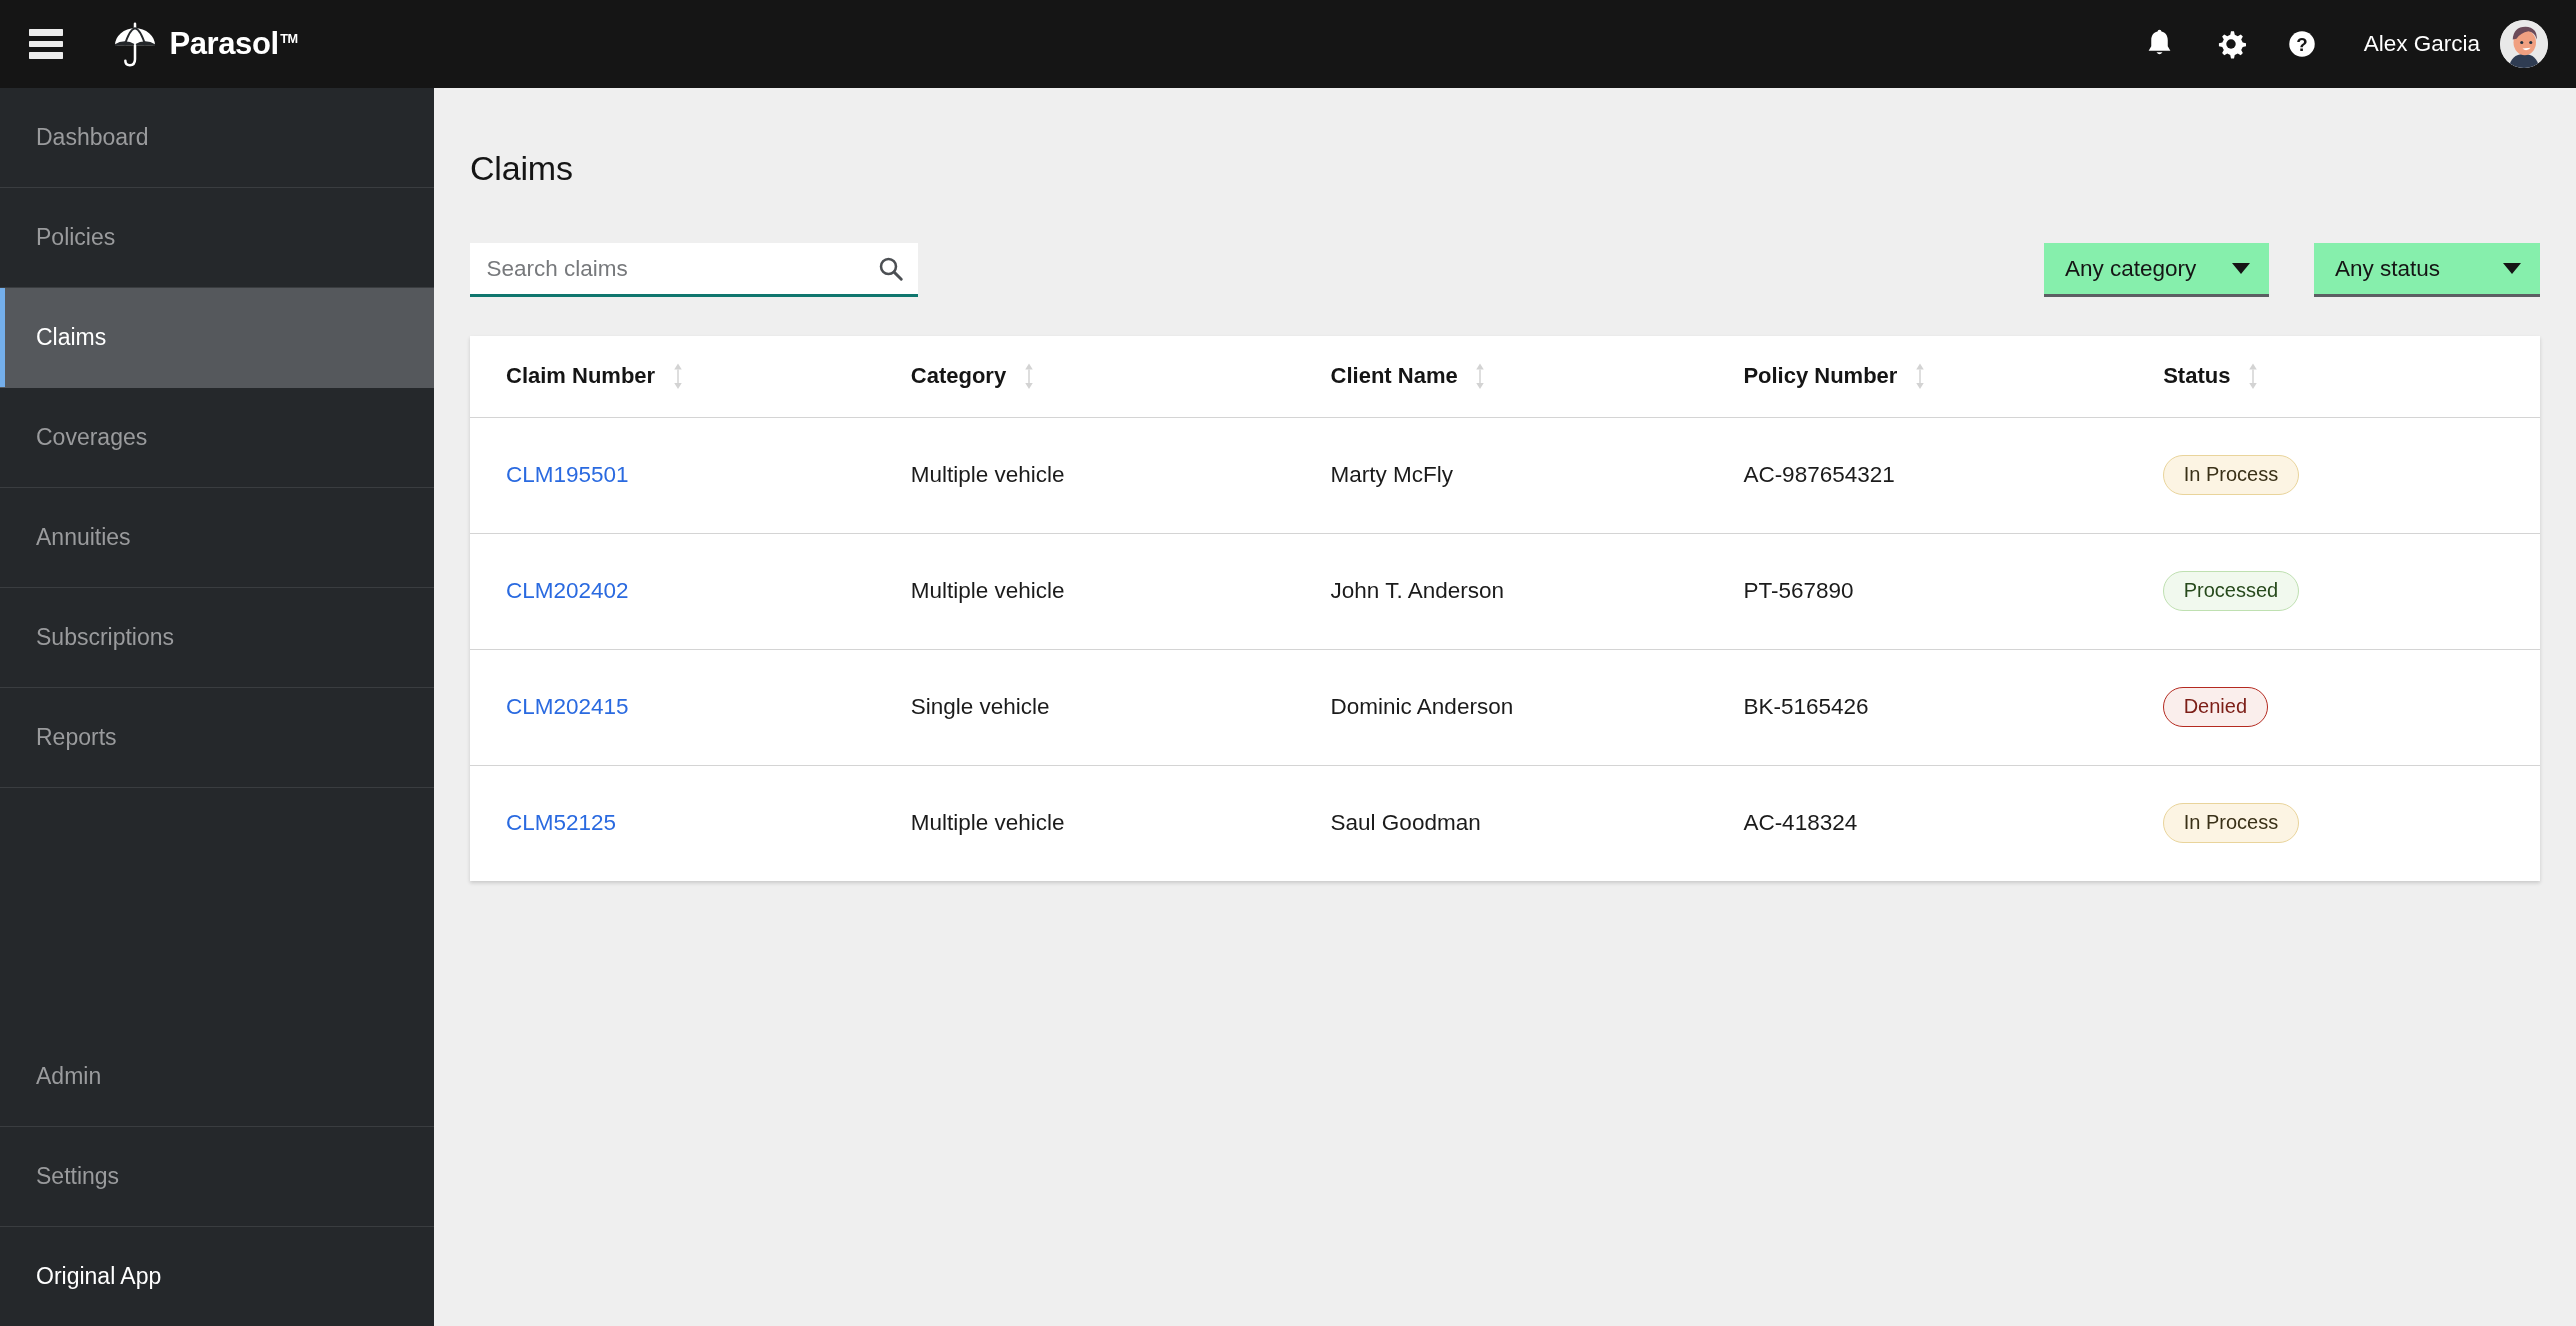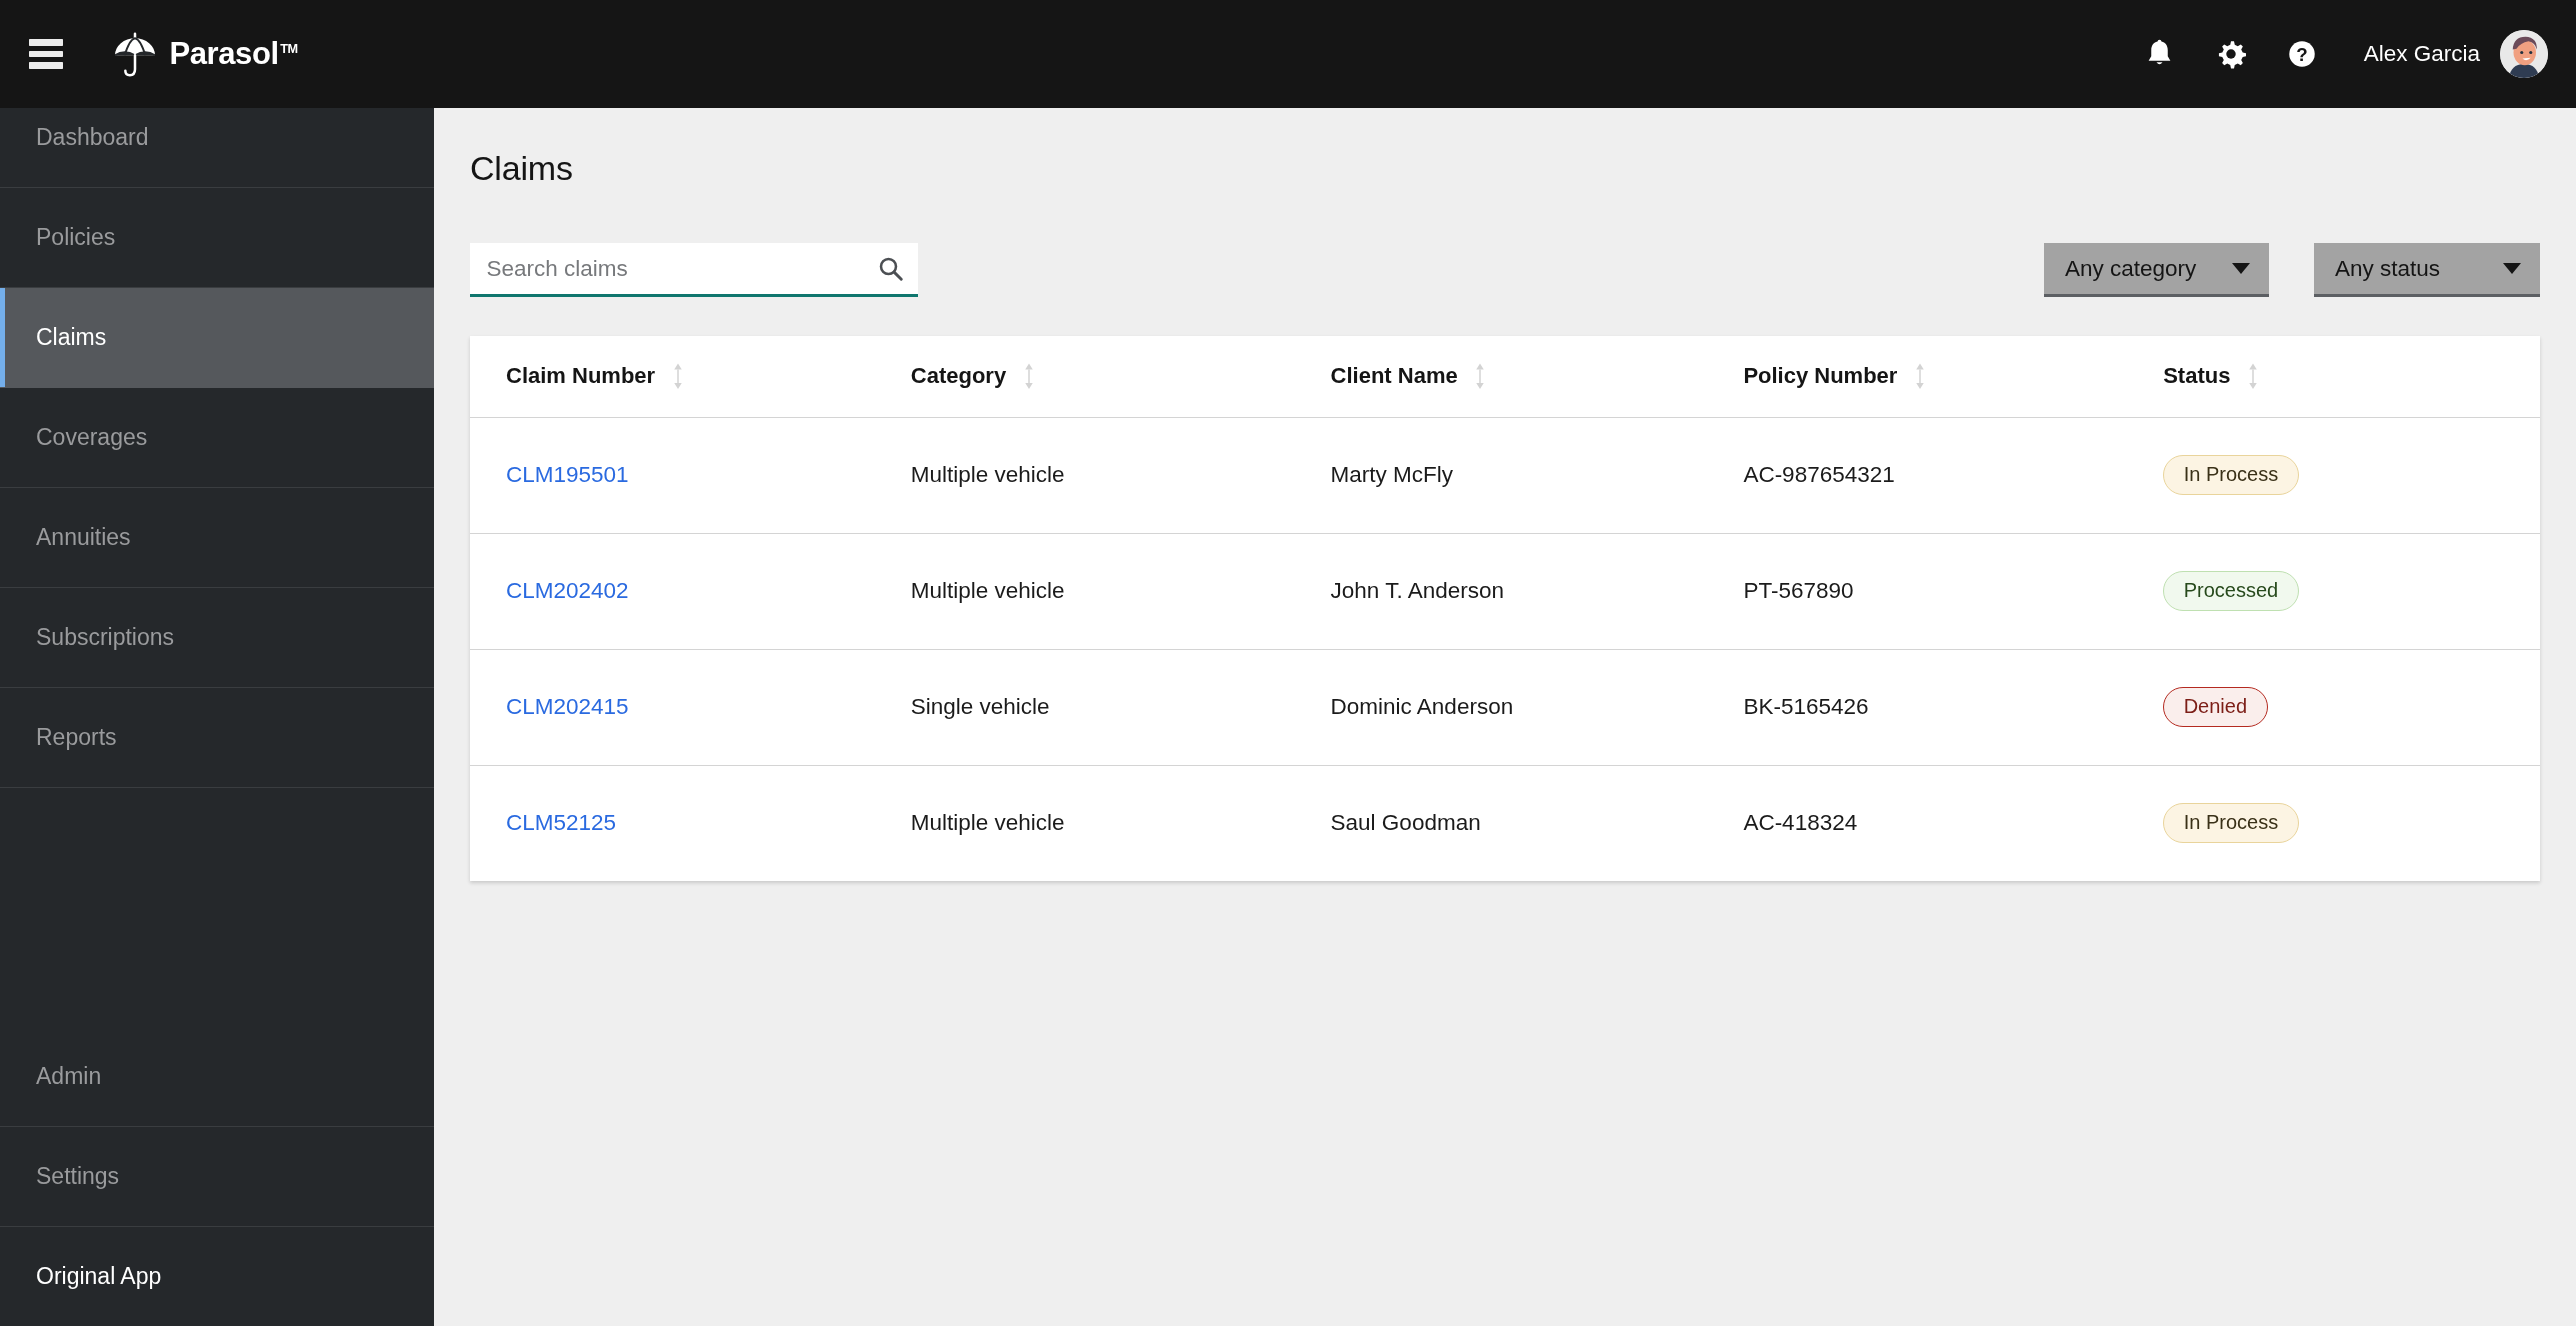--- a/index.html
+++ b/index.html
@@ -6,21 +6,21 @@
   html, body {
     width: 2576px; height: 1327px;
     background: #efefef;
     font-family: "Liberation Sans", sans-serif;
     overflow: hidden;
   }
 
   
   #topbar {
     position: absolute; top: 0; left: 0;
-    width: 2576px; height: 108px;
+    width: 2576px; height: 88px;
     background: #151515;
     display: flex; align-items: center;
     z-index: 20;
     justify-content: flex-end;
   }
   #hamburger {
     width: 34px; height: 30px;
     margin-left: 28.5px;
     display: flex; flex-direction: column; justify-content: space-between;
     cursor: pointer;
@@ -126,21 +126,21 @@
     padding: 0 0 0 16.5px;
   }
   #search-input::placeholder { color: #77797c; }
   #search-btn {
     width: 54px; height: 51px;
     display: flex; align-items: center; justify-content: center;
     cursor: pointer; background: transparent; border: none;
   }
   .selects { position: absolute; right: 0; top: 0; display: flex; }
   .sel-wrap {
-    height: 54px; background: #a3a3a3;
+    height: 54px; background: #86efac;
     border-bottom: 3px solid #5c5f63;
     display: flex; align-items: center; justify-content: space-between;
     padding: 0 19.5px 0 21px;
     cursor: pointer;
   }
   .sel-wrap.cat { width: 225px; margin-right: 45px; }
   .sel-wrap.sts { width: 226px; }
   .sel-label { font-size: 22.5px; color: #151515; white-space: nowrap; }
   .caret {
     width: 0; height: 0; margin-left: 13.5px;

